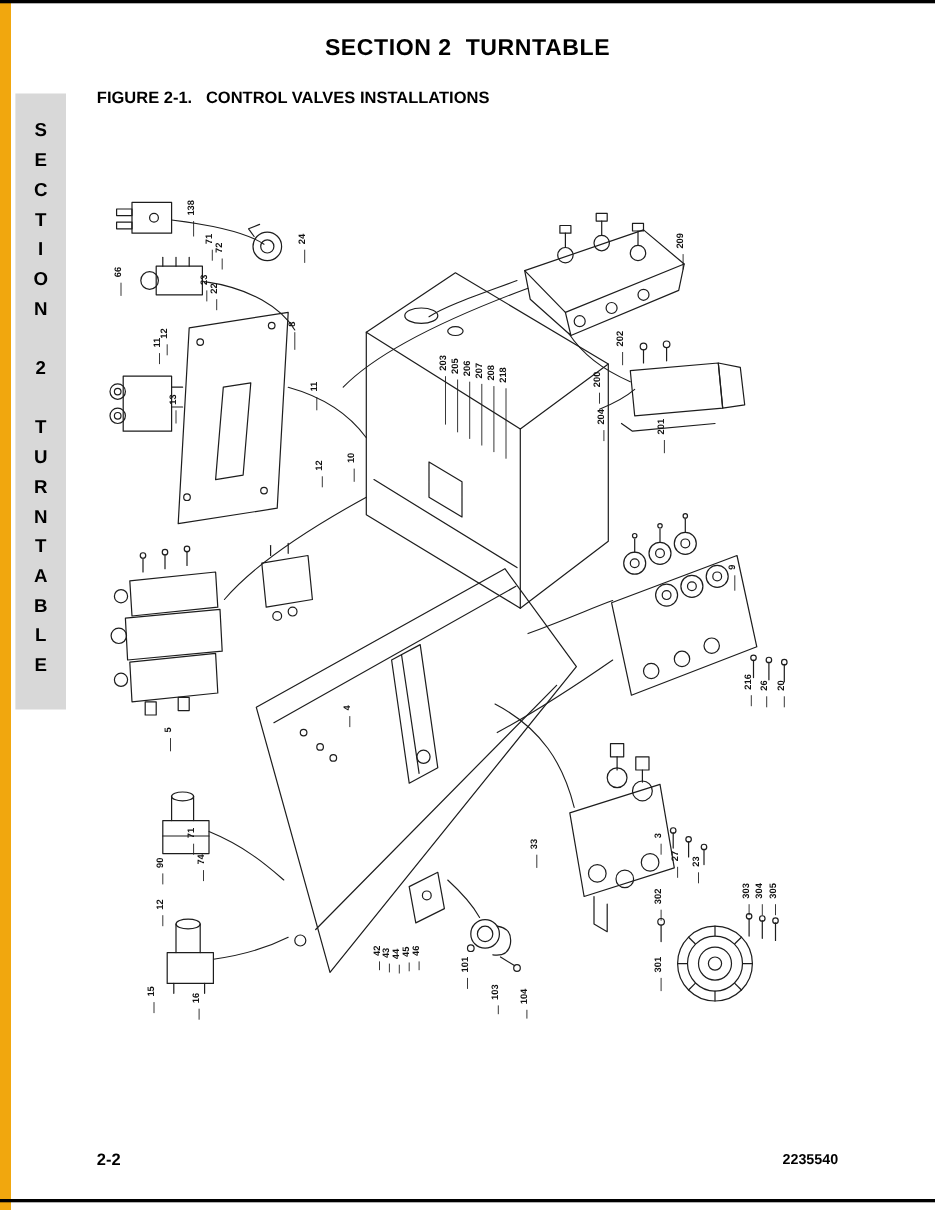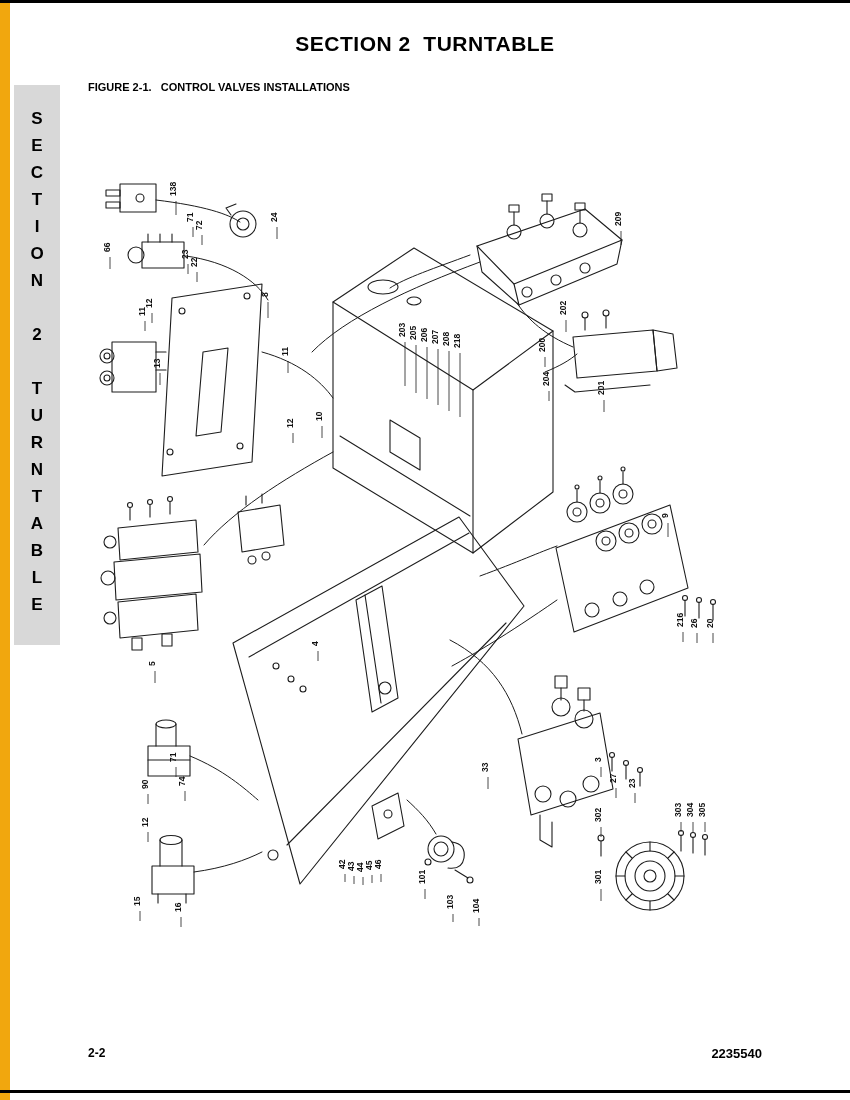--- a/index.html
+++ b/index.html
@@ -15,31 +15,31 @@
   .edge-bar { position:absolute; left:0; top:0; width:10px; height:1100px; background:#F1A70E; }
   .border-top { position:absolute; left:0; top:0; width:850px; height:3px; background:#000; }
   .border-bottom { position:absolute; left:0; top:1090px; width:850px; height:3px; background:#000; }
   .title {
     position:absolute; top:32px; left:0; width:850px;
     text-align:center; font-size:21px; font-weight:bold; letter-spacing:0.5px;
     white-space:pre;
   }
   .caption {
     position:absolute; top:81px; left:88px;
-    font-size:11px; font-weight:bold; white-space:pre;text-align:right;
+    font-size:15px; font-weight:bold; white-space:pre;text-align:right;
   }
   .sidebar {
     position:absolute; left:14px; top:85px; width:46px; height:560px;
     background:#D8D8D8;
     display:flex; flex-direction:column; align-items:center;
     padding-top:20px;
   }
   .sidebar .ltr { font-size:17px; font-weight:bold; line-height:27px; height:27px; }
   .sidebar .gap { height:27px; }
-  .footer-left  { position:absolute; left:88px;  top:1046px; font-size:12px; font-weight:bold; }
+  .footer-left  { position:absolute; left:88px;  top:1046px; font-size:15px; font-weight:bold; }
   .footer-right { position:absolute; right:88px; top:1046px; font-size:13px; font-weight:bold; }
   svg.diagram { position:absolute; left:0; top:0; }
 </style>
 </head>
 <body>
 
 <div class="page">
 
   <div class="edge-bar" style="background: rgb(241, 167, 14);"></div>
   <div class="border-top"></div>

